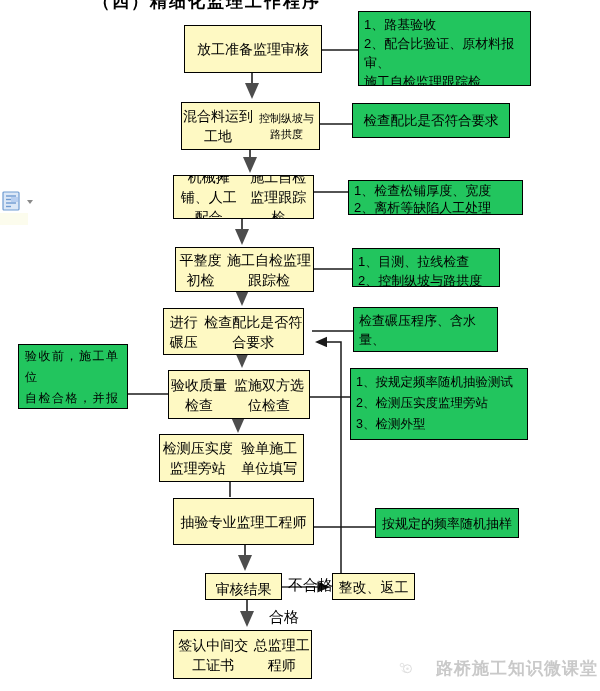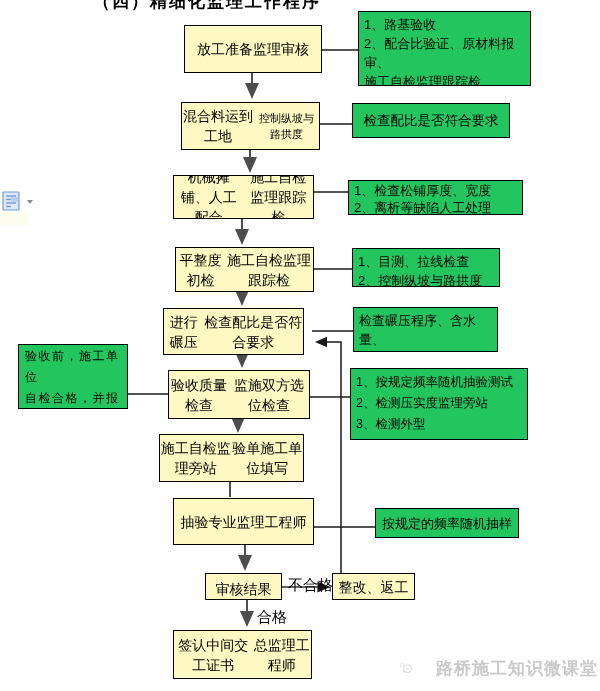--- a/index.html
+++ b/index.html
@@ -40,21 +40,21 @@
   #s1{left:358px;top:11px;width:173px;height:75px;}
   #s2{left:352px;top:103px;width:158px;height:35px;font-size:13.5px;text-align:right;}
   #s3{left:348px;top:180px;width:175px;height:35px;padding-top:1px;line-height:17px;}
   #s4{left:352px;top:248px;width:148px;height:39px;}
   #s5{left:353px;top:307px;width:145px;height:45px;}
   #s6{left:350px;top:368px;width:178px;height:72px;font-size:12.5px;line-height:21px;}
   #s8{left:375px;top:508px;width:144px;height:30px;font-size:13px;}
   #pre6{left:18px;top:344px;width:110px;height:65px;font-size:12px;line-height:21px;letter-spacing:1.5px;padding:1px 6px;}
   .flabel{position:absolute;font-size:15px;white-space:nowrap;}
   #label-fail{left:288px;top:576px;}
-  #label-pass{left:257px;top:608px;text-align:right;}
+  #label-pass{left:269px;top:608px;text-align:right;}
   #connector-svg{position:absolute;left:0;top:0;pointer-events:none;}
   
   #paste-btn{position:absolute;left:2px;top:191px;width:34px;height:22px;}
   #faint-blob{position:absolute;left:0px;top:213px;width:28px;height:12px;background:#fbfbe8;opacity:.8;}
   
   #watermark{position:absolute;left:398px;top:648px;width:200px;height:40px;display:flex;align-items:center;}
   #watermark-text{font-size:17px;font-weight:bold;color:#c9c9c9;letter-spacing:1px;white-space:nowrap;margin-left:22px;}
 </style>
 </head>
 <body>
@@ -115,21 +115,21 @@
   </div>
   <div class="fbox" id="b5">
     <span>进行碾压</span>
     <span>检查配比是否符合要求</span>
   </div>
   <div class="fbox" id="b6">
     <span>验收质量检查</span>
     <span>监施双方选位检查</span>
   </div>
   <div class="fbox" id="b7">
-    <span>施工自检监理旁站</span>
+    <span>检测压实度监理旁站</span>
     <span>验单施工单位填写</span>
   </div>
   <div class="fbox" id="b8">
     <span>抽验</span>
     <span>专业监理工程师</span>
   </div>
   <div class="fbox" id="b9">
     <span>审核结果</span>
   </div>
   <div class="fbox" id="b10">

